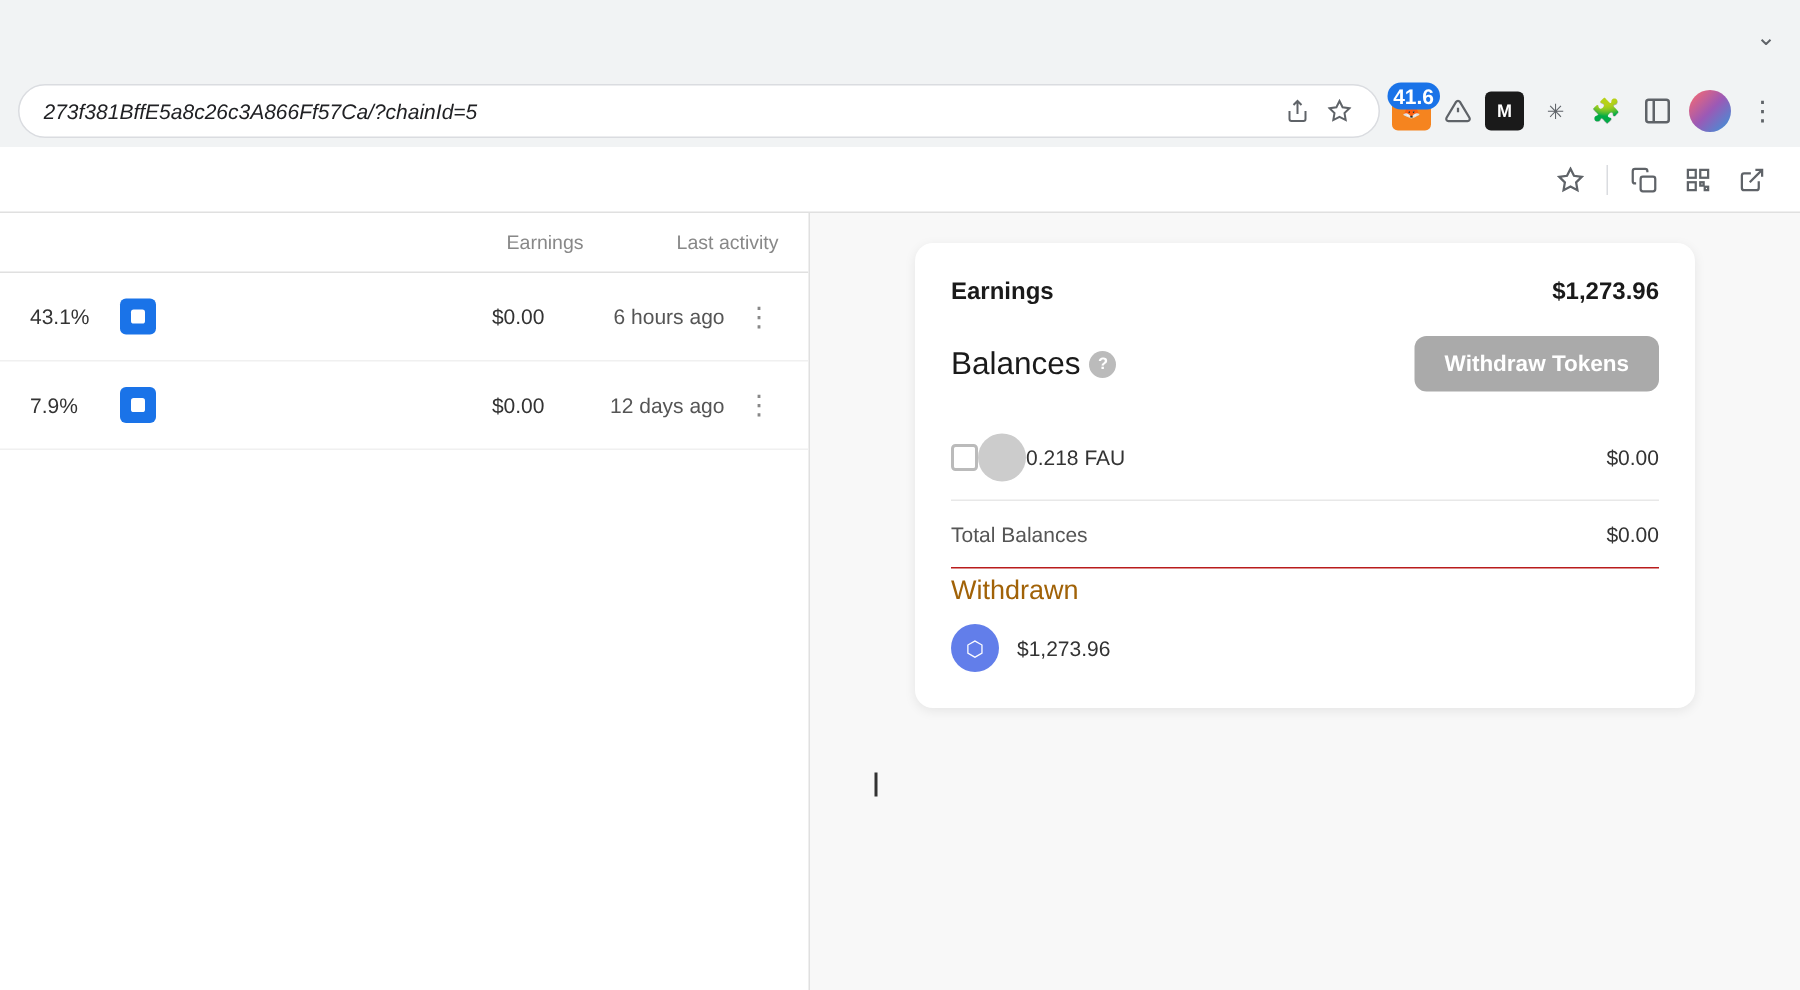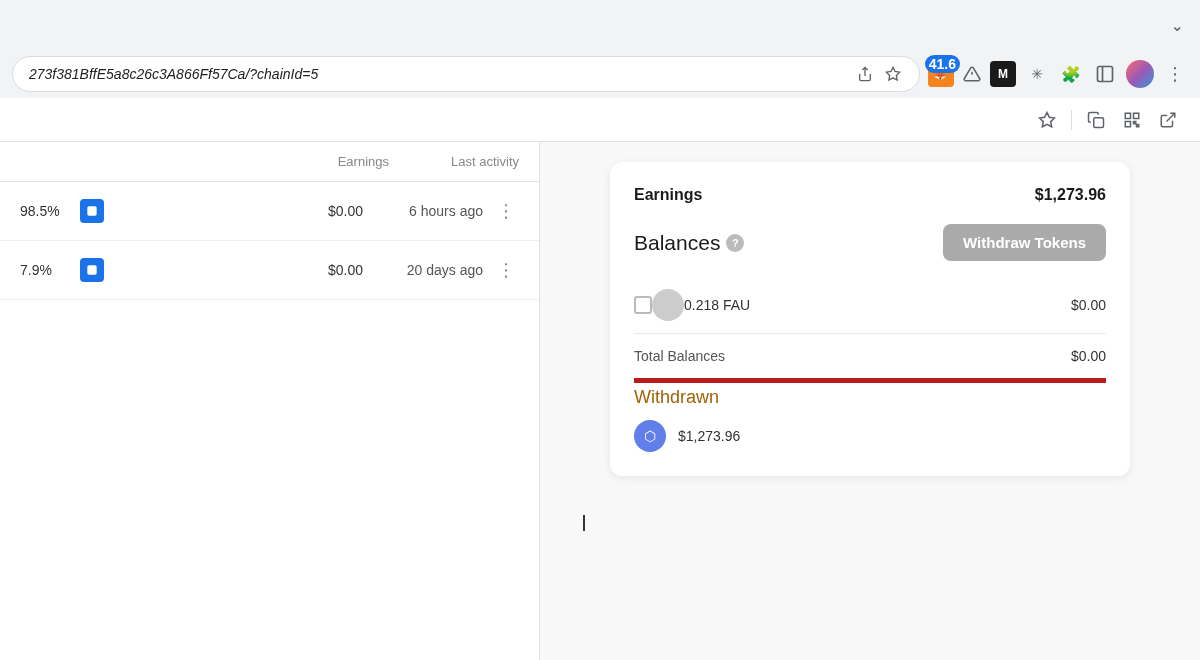--- a/index.html
+++ b/index.html
@@ -392,21 +392,21 @@
       font-size: 14px;
       color: #333;
       font-weight: 500;
     }
 
     .total-balances-row {
       display: flex;
       justify-content: space-between;
       align-items: center;
       padding: 14px 0;
-      border-bottom: 5px solid #b91c1c;
+      border-bottom: 1px solid #b91c1c;
       margin-bottom: 4px;
     }
 
     .total-label {
       font-size: 14px;
       color: #555;
     }
 
     .total-value {
       font-size: 14px;
@@ -552,40 +552,40 @@
 
 <div class="page-content">
 
   <div class="left-panel">
     <div class="table-header">
       <div class="col-earnings">Earnings</div>
       <div class="col-activity">Last activity</div>
     </div>
 
     <div class="table-row">
-      <span class="row-percent">98.5%</span>
+      <span class="row-percent">43.1%</span>
       <div class="row-icon">
         <svg width="14" height="14" viewBox="0 0 24 24" fill="white">
           <rect x="4" y="4" width="16" height="16" rx="3"></rect>
         </svg>
       </div>
       <div class="row-earnings">$0.00</div>
       <div class="row-activity">6 hours ago</div>
       <div class="row-menu">⋮</div>
     </div>
 
     <div class="table-row">
       <span class="row-percent">7.9%</span>
       <div class="row-icon">
         <svg width="14" height="14" viewBox="0 0 24 24" fill="white">
           <rect x="4" y="4" width="16" height="16" rx="3"></rect>
         </svg>
       </div>
       <div class="row-earnings">$0.00</div>
-      <div class="row-activity">20 days ago</div>
+      <div class="row-activity">12 days ago</div>
       <div class="row-menu">⋮</div>
     </div>
   </div>
 
   <div class="right-panel">
     <div class="earnings-card">
 
       <div class="earnings-header">
         <span class="earnings-title">Earnings</span>
         <span class="earnings-amount">$1,273.96</span>

